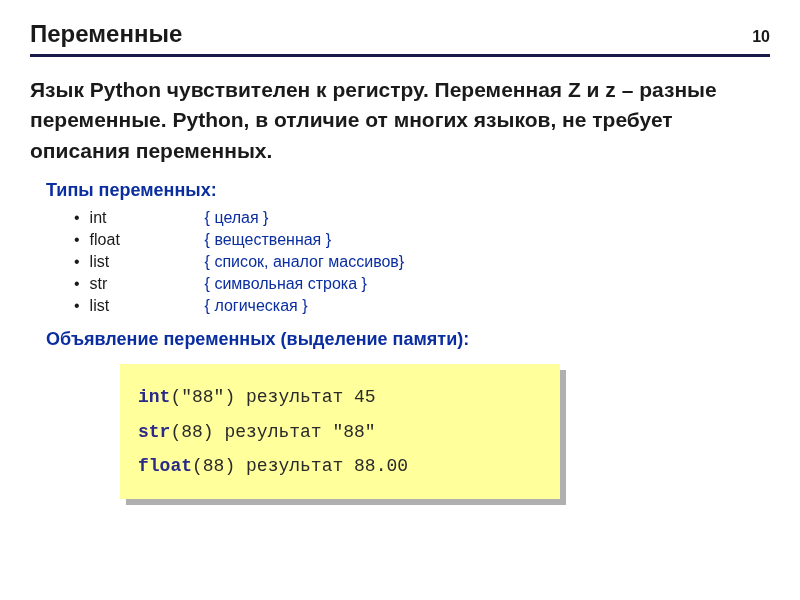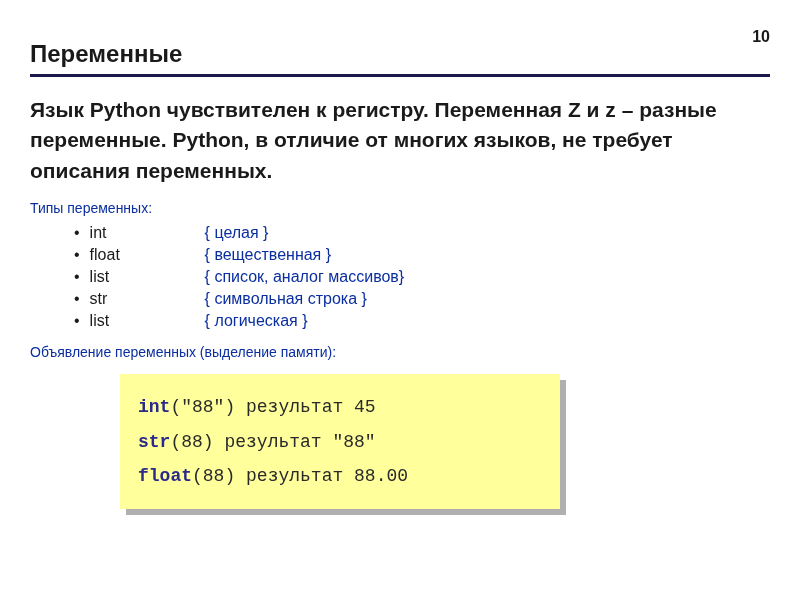--- a/index.html
+++ b/index.html
@@ -21,36 +21,36 @@
       right: 30px;
       font-size: 16px;
       font-weight: bold;
       color: #1a1a1a;
       margin-top: 16px;
     }
     .slide-title {
       font-size: 24px;
       font-weight: bold;
       color: #1a1a1a;
-      margin-top: 20px;
       padding-bottom: 6px;
       border-bottom: 3px solid #1a1a4a;
     }
     .intro {
       margin-top: 18px;
       font-size: 21px;
       font-weight: bold;
       color: #1a1a1a;
       line-height: 1.45;
     }
     .section-header {
       margin-top: 14px;
-      font-size: 14px;
+      font-size: 18px;
       color: #0a2ea0;
-      font-weight: normal;
+      font-weight: bold;
+      margin-left: 16px;
     }
     .type-list {
       margin-top: 8px;
       padding-left: 44px;
     }
     .type-row {
       display: flex;
       align-items: baseline;
       margin-bottom: 4px;
       font-size: 16px;

